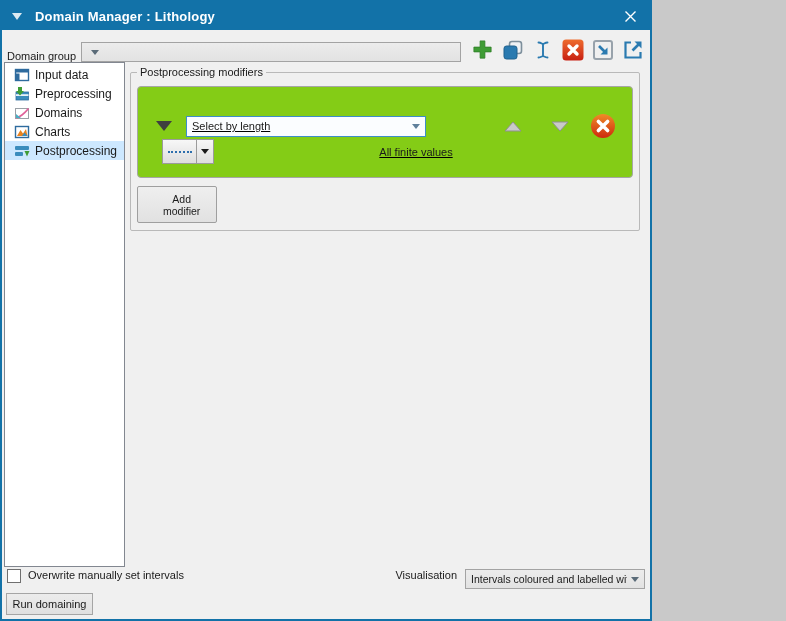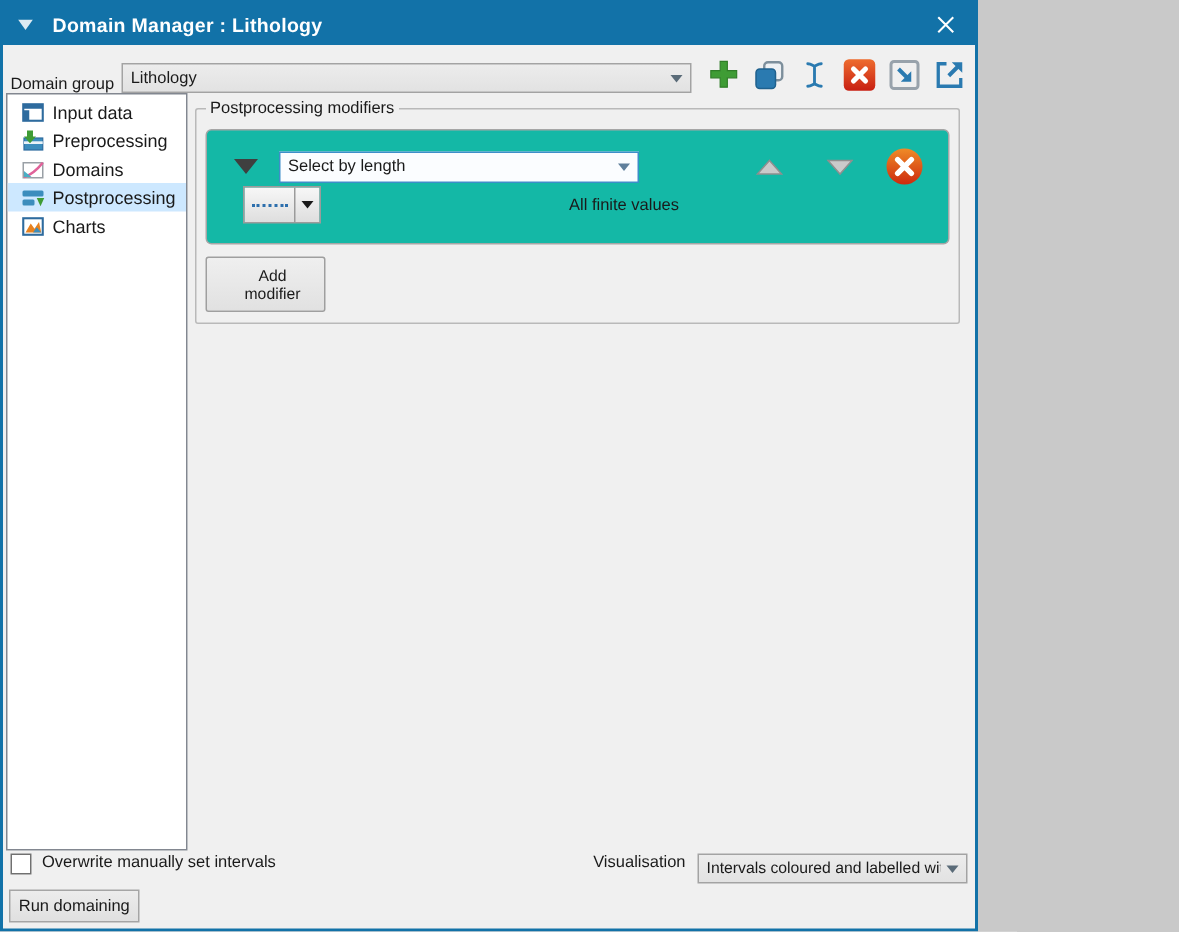--- a/index.html
+++ b/index.html
@@ -50,21 +50,21 @@
   .side-item.selected{background:#cde8ff;}
   .side-item .ic{width:16px;height:16px;flex:0 0 auto;}
   .main{flex:1;padding:3px 8px 0 5px;min-width:0;}
   fieldset.groupbox{
     border:1px solid #b9b9b9;border-radius:2px;
     padding:8px 6px 7px 6px;margin-top:1px;
   }
   fieldset.groupbox legend{font-size:11px;color:#1a1a1a;padding:0 3px;margin-left:0px;}
   .card{
     border:1px solid #a6a6a6;border-radius:4px;
-    padding:11px 14px 13px 12px;background:#14b8a6;
+    padding:26px 14px 13px 12px;background:#84cc16;text-decoration:underline;
   }
   .card-row1{display:flex;align-items:center;}
   .collapse-tri{margin:0 4px 0 6px;flex:0 0 auto;}
   .combo.modifier-type{
     width:240px;margin-left:10px;background:#fbfdff;
     border:1px solid #3d8ec9;height:21px;
   }
   .combo.modifier-type .arrow-down{border-top-color:#60809c;}
   .row1-spacer{flex:1;}
   .move-tri{flex:0 0 auto;}
@@ -122,21 +122,20 @@
     <div class="close-btn">
       <svg width="13" height="13" viewBox="0 0 13 13">
         <path d="M1.5 1.5 L11.5 11.5 M11.5 1.5 L1.5 11.5" stroke="#fff" stroke-width="1.4"></path>
       </svg>
     </div>
   </div>
 
   <div class="toolbar">
     <span class="lbl">Domain group</span>
     <div class="combo domain-group">
-      <span class="val">Lithology</span>
       <span class="arrow-down"></span>
     </div>
 
     <div class="tbicon">
       <svg width="23" height="23" viewBox="0 0 24 24">
         <path d="M9.5 3h5v6.5H21v5h-6.5V21h-5v-6.5H3v-5h6.5z" fill="#3f9c35" stroke="#2f7d27" stroke-width="0.8"></path>
       </svg>
     </div>
     <div class="tbicon">
       <svg width="24" height="24" viewBox="0 0 24 24">
@@ -197,35 +196,35 @@
         <span>Preprocessing</span>
       </div>
       <div class="side-item">
         <svg class="ic" viewBox="0 0 16 16">
           <rect x="1.5" y="3.5" width="13" height="10" fill="#fff" stroke="#9aa0a6" stroke-width="1"></rect>
           <path d="M2 13 Q8 11.5 14.5 3.5" fill="none" stroke="#e0639a" stroke-width="1.8"></path>
           <polygon points="2,13 7,13 2,9" fill="#49aec4"></polygon>
         </svg>
         <span>Domains</span>
       </div>
+      <div class="side-item">
+        <svg class="ic" viewBox="0 0 16 16">
+          <rect x="1.5" y="2.5" width="13" height="11" fill="#fff" stroke="#2e6b9e" stroke-width="1.4"></rect>
+          <polygon points="3,12 6.5,6 9,9.5 12,5 13.5,12" fill="#e8821e"></polygon>
+          <polygon points="8,12 10.5,8.5 13.5,12" fill="#3b8dbd"></polygon>
+        </svg>
+        <span>Charts</span>
+      </div>
       <div class="side-item selected">
         <svg class="ic" viewBox="0 0 16 16">
           <rect x="1" y="3" width="14" height="4" rx="1" fill="#3b8dbd"></rect>
           <rect x="1" y="9" width="8" height="4" rx="1" fill="#3b8dbd"></rect>
           <polygon points="10.5,8 15.5,8 13,13.5" fill="#3f9c35"></polygon>
         </svg>
         <span>Postprocessing</span>
-      </div>
-      <div class="side-item">
-        <svg class="ic" viewBox="0 0 16 16">
-          <rect x="1.5" y="2.5" width="13" height="11" fill="#fff" stroke="#2e6b9e" stroke-width="1.4"></rect>
-          <polygon points="3,12 6.5,6 9,9.5 12,5 13.5,12" fill="#e8821e"></polygon>
-          <polygon points="8,12 10.5,8.5 13.5,12" fill="#3b8dbd"></polygon>
-        </svg>
-        <span>Charts</span>
       </div>
     </div>
 
     <div class="main">
       <fieldset class="groupbox">
         <legend>Postprocessing modifiers</legend>
 
         <div class="card">
           <div class="card-row1">
             <svg class="collapse-tri" width="16" height="10" viewBox="0 0 16 10">

